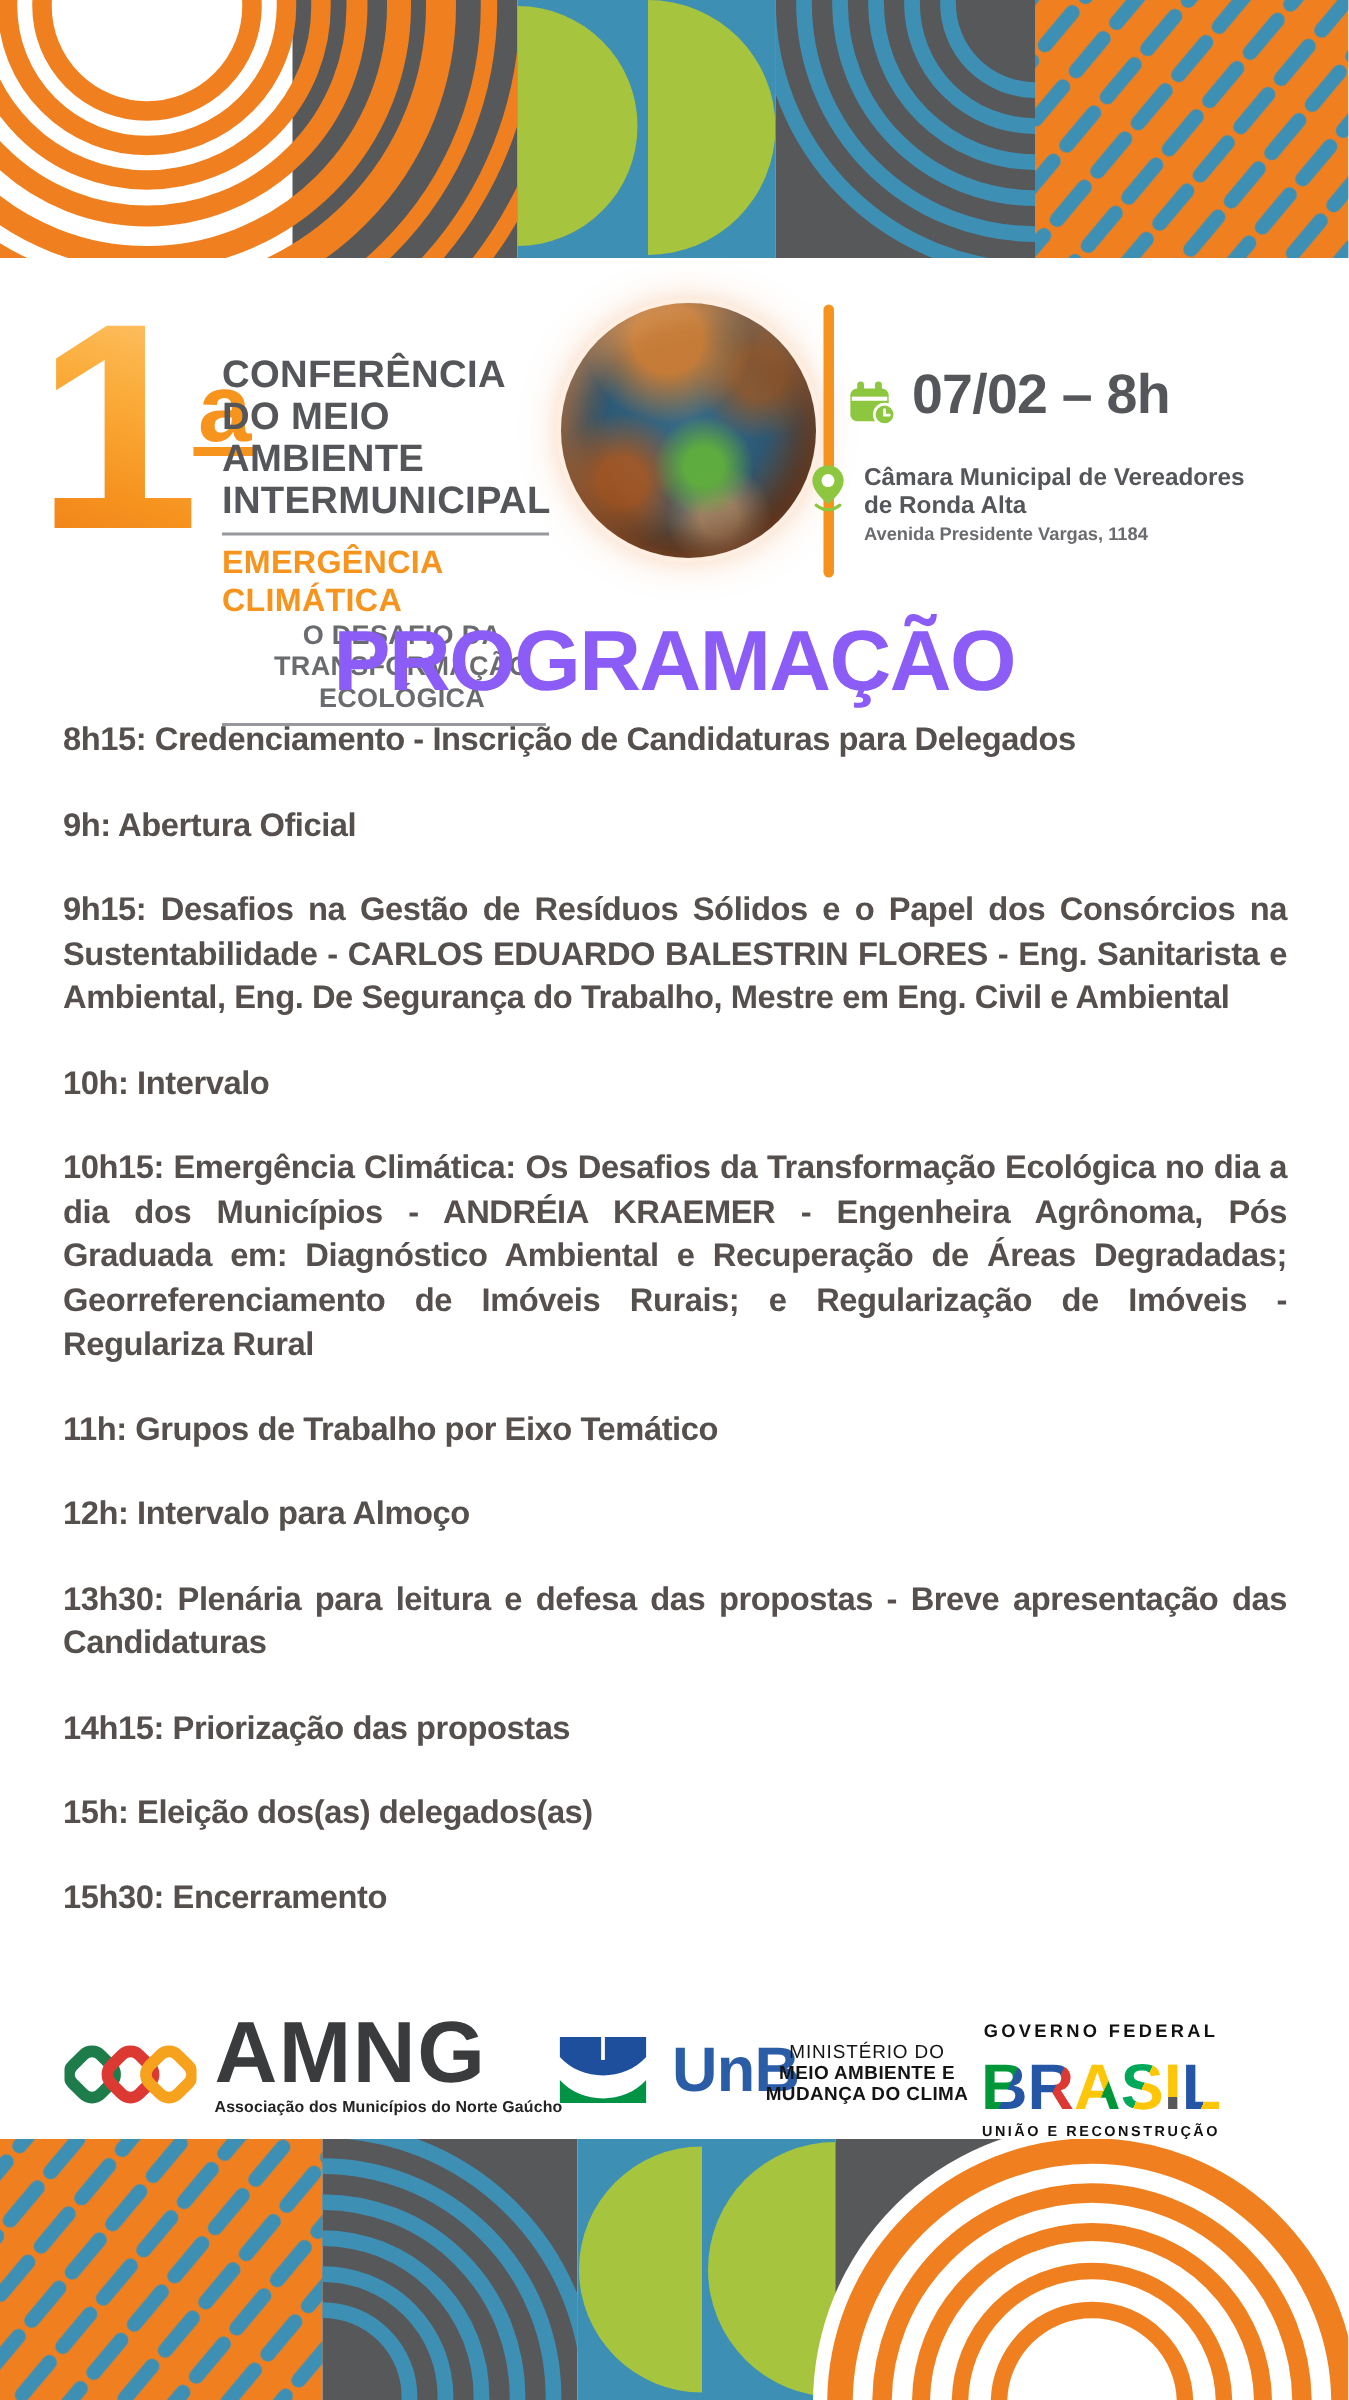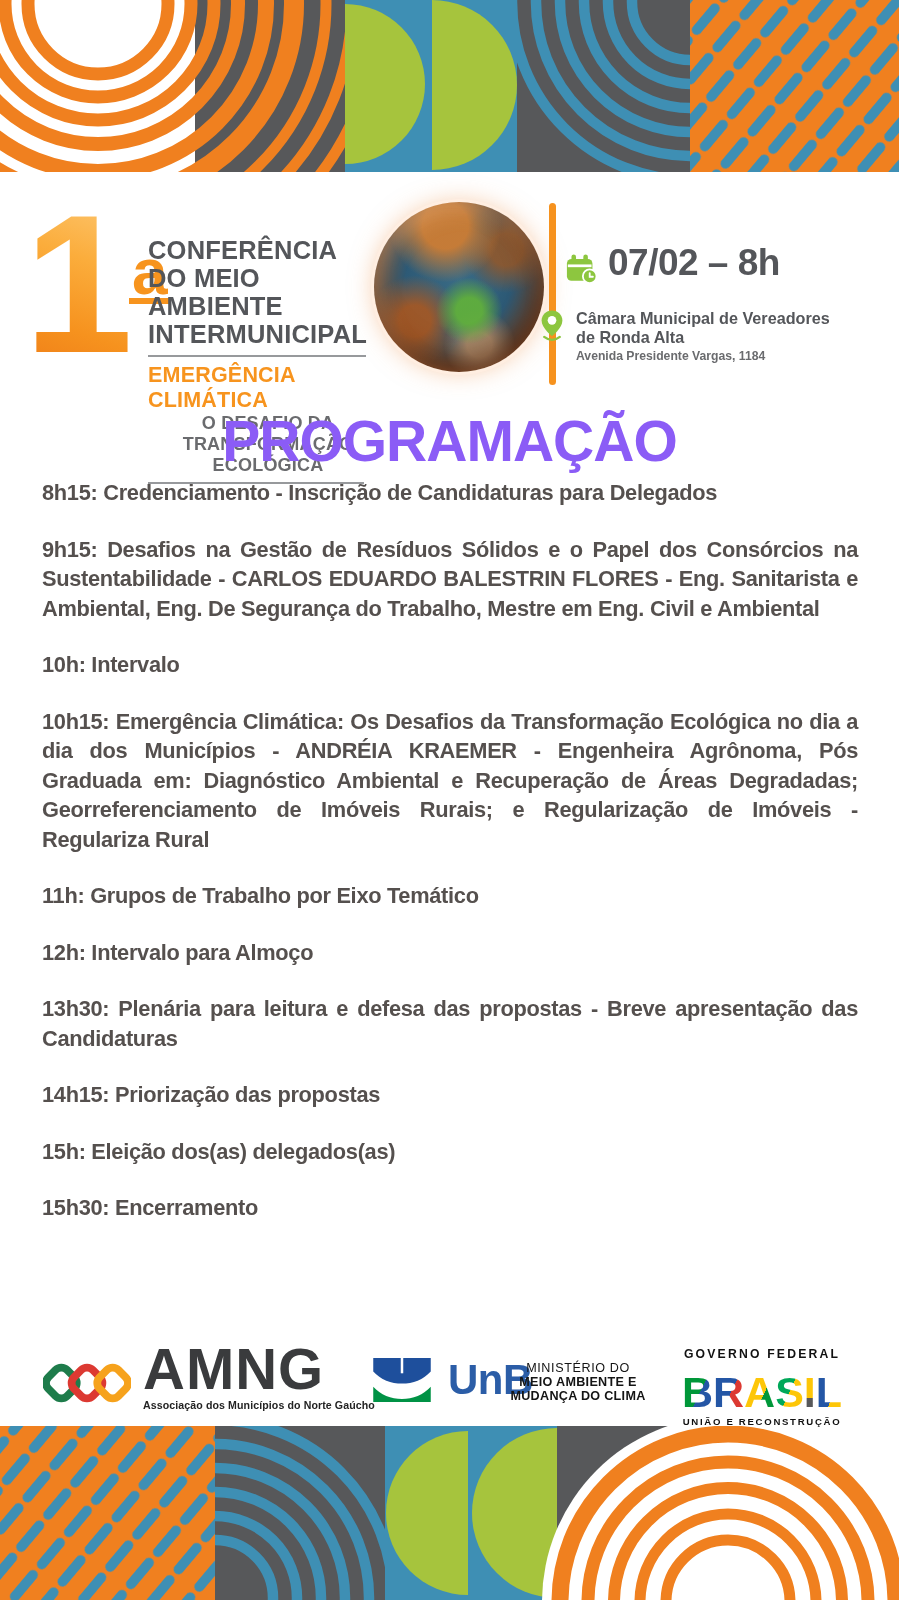--- a/index.html
+++ b/index.html
@@ -51,21 +51,21 @@
   
   .amng{position:absolute;left:43px;top:1344px;display:flex;align-items:flex-end;}
   .amng-txt{margin-left:12px;}
   .amng-name{font-size:58px;line-height:50px;font-weight:bold;color:#3A3B3D;letter-spacing:1px;}
   .amng-tag{font-size:10.6px;font-weight:bold;color:#232323;margin-top:5px;letter-spacing:.1px;}
   .unb{position:absolute;left:372px;top:1356px;display:flex;align-items:center;}
   .unb-name{font-size:42px;font-weight:bold;color:#2B5DA7;margin-left:16px;letter-spacing:-.5px;}
   .ministry{position:absolute;left:498px;top:1362px;width:160px;text-align:center;color:#141414;}
   .ministry .m1{font-size:12.6px;letter-spacing:.6px;font-weight:normal;line-height:13px;}
   .ministry .m2{font-size:12.6px;letter-spacing:.3px;font-weight:bold;line-height:13px;margin-top:1px;}
-  .gov{position:absolute;left:674px;top:1347px;width:176px;text-align:center;}
+  .gov{position:absolute;left:646px;top:1347px;width:176px;text-align:center;}
   .gov-label{font-size:12.2px;font-weight:bold;letter-spacing:2.2px;color:#111;}
   .gov-brand{font-size:43px;line-height:40px;font-weight:bold;letter-spacing:0px;margin-top:11px;}
   .gov-brand span{-webkit-background-clip:text;background-clip:text;color:transparent;}
   .bl0{background:linear-gradient(115deg,#009739 55%,#2456A5 55%);}
   .bl1{background:linear-gradient(115deg,#2456A5 55%,#DC3932 55%);}
   .bl2{background:linear-gradient(115deg,#FDC608 60%,#009739 60%);}
   .bl3{background:linear-gradient(115deg,#00A859 50%,#FDC608 50%);}
   .bl4{background:linear-gradient(180deg,#FDC608 62%,#57585A 62%);}
   .bl5{background:linear-gradient(115deg,#2456A5 62%,#FDC608 62%);}
   .gov-sub{font-size:9.6px;font-weight:bold;letter-spacing:1.7px;color:#111;margin-top:4px;}
@@ -158,20 +158,21 @@
       <div class="venue-line">Câmara Municipal de Vereadores</div>
       <div class="venue-line">de Ronda Alta</div>
       <div class="address">Avenida Presidente Vargas, 1184</div>
     </div>
   </div>
 </div>
 
 <div class="program-title">PROGRAMAÇÃO</div>
 <div class="schedule" id="schedule">
     <p>8h15: Credenciamento - Inscrição de Candidaturas para Delegados</p>
+    <p>9h: Abertura Oficial</p>
     <p>9h15: Desafios na Gestão de Resíduos Sólidos e o Papel dos Consórcios na Sustentabilidade - CARLOS EDUARDO BALESTRIN FLORES - Eng. Sanitarista e Ambiental, Eng. De Segurança do Trabalho, Mestre em Eng. Civil e Ambiental</p>
     <p>10h: Intervalo</p>
     <p>10h15: Emergência Climática: Os Desafios da Transformação Ecológica no dia a dia dos Municípios - ANDRÉIA KRAEMER - Engenheira Agrônoma, Pós Graduada em: Diagnóstico Ambiental e Recuperação de Áreas Degradadas; Georreferenciamento de Imóveis Rurais; e Regularização de Imóveis - Regulariza Rural</p>
     <p>11h: Grupos de Trabalho por Eixo Temático</p>
     <p>12h: Intervalo para Almoço</p>
     <p>13h30: Plenária para leitura e defesa das propostas - Breve apresentação das Candidaturas</p>
     <p>14h15: Priorização das propostas</p>
     <p>15h: Eleição dos(as) delegados(as)</p>
     <p>15h30: Encerramento</p>
   </div>

